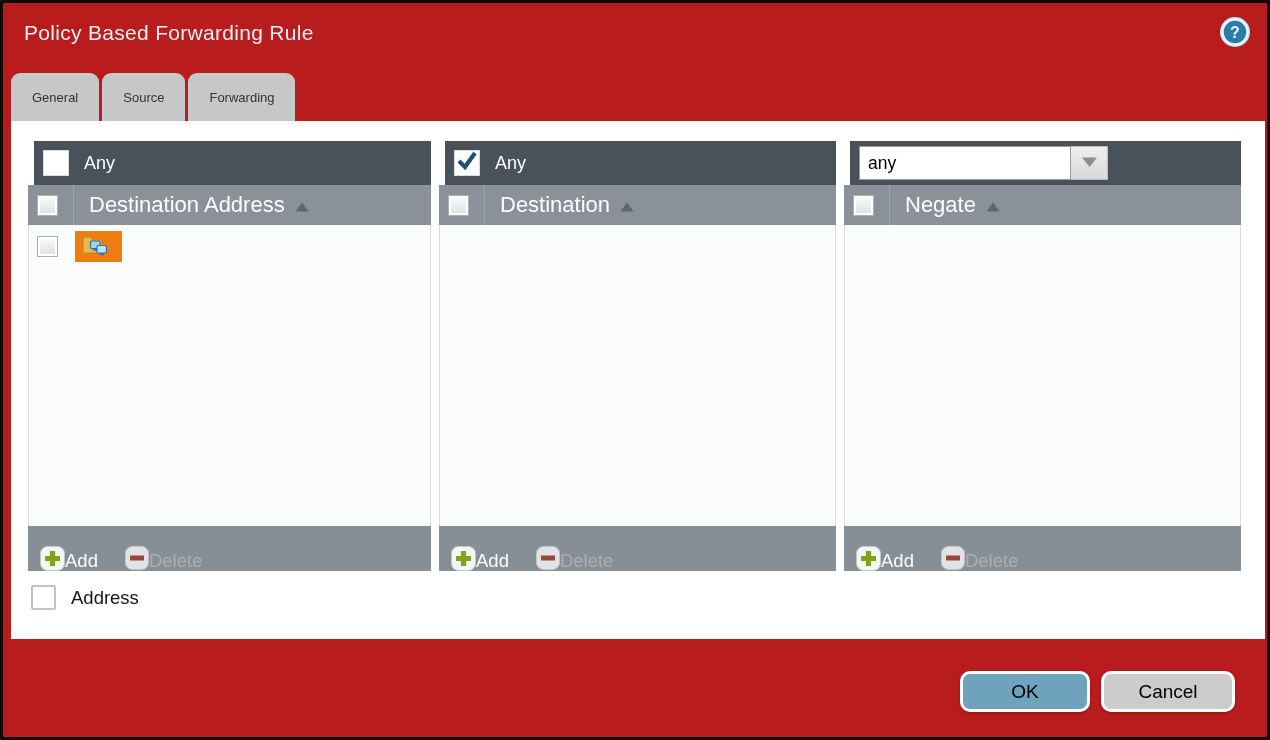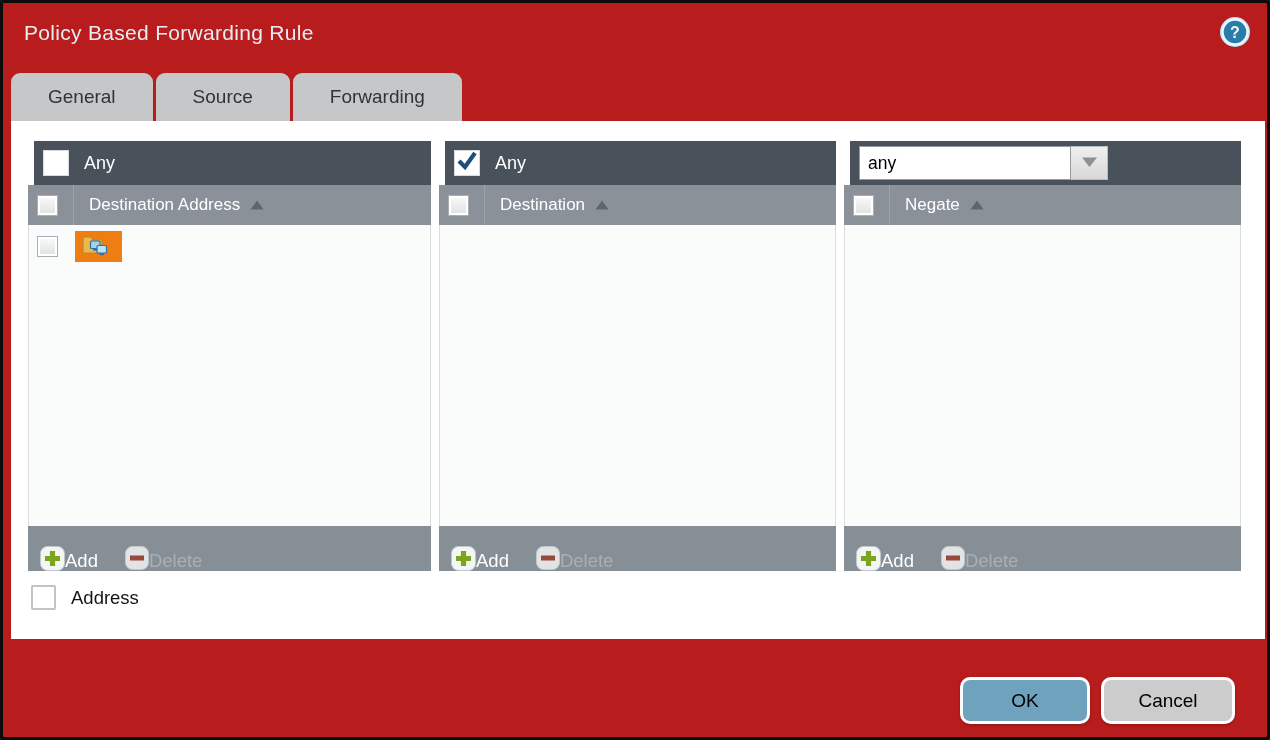--- a/index.html
+++ b/index.html
@@ -29,21 +29,21 @@
   }
   
   .tabs {
     position:absolute; left:8px; top:66px;
     height:52px; display:flex; gap:3px;
     align-items:flex-end; z-index:2;
   }
   .tab {
     background:#C6C7C8; color:#333;
     border-radius:9px 9px 0 0;
-    font-size:19px; padding:0 37px; height:48px;
+    font-size:13px; padding:0 21px; height:48px;
     display:flex; align-items:center; cursor:pointer;
     white-space:nowrap;
   }
   .tab.active {
     background:#FFFFFF; height:52px; color:#2e2e2e;
   }
   
   .content {
     position:absolute; left:8px; top:118px;
     width:1254px; height:518px;
@@ -76,21 +76,21 @@
     width:30px; display:flex; align-items:center; flex:0 0 auto;
   }
   .cb-bevel {
     width:21px; height:21px; cursor:pointer;
     background:linear-gradient(#FBFBFB,#DEE0E2);
     border:1px solid #A9AEB3;
     box-shadow:inset 0 0 0 2px #FFFFFF;
   }
   .hdr-sep { width:1px; height:40px; background:#9CA3AA; margin-left:6px; flex:0 0 auto; }
   .header-label {
-    color:#fff; font-size:17px; margin-left:15px; cursor:pointer;
+    color:#fff; font-size:22px; margin-left:15px; cursor:pointer;
     display:flex; align-items:center; gap:10px;
   }
 
   .col-list {
     flex:1 1 auto; background:#FAFBFB;
     border-left:1px solid #DADCDE; border-right:1px solid #DADCDE;
     overflow:hidden;
   }
   .item-row { display:flex; align-items:center; padding:6px 0 0 8px; }
   .item-chip {
@@ -132,21 +132,21 @@
     display:flex; align-items:center; gap:15px;
   }
   .negate-cb {
     width:25px; height:25px; background:#fff;
     border:2px solid #C0C4C7; border-radius:2px; cursor:pointer;
   }
   .negate-label { font-size:18.5px; color:#141414; }
 
   
   .btn {
-    position:absolute; bottom:13px; height:47px;
+    position:absolute; bottom:25px; height:41px;
     border:3px solid #FFFFFF; border-radius:10px;
     display:flex; align-items:center; justify-content:center;
     font-size:19px; color:#000; cursor:pointer;
     box-shadow:0 1px 3px rgba(0,0,0,0.25);
   }
   .btn-ok { right:177px; width:130px; background:#6FA2BC; }
   .btn-cancel { right:32px; width:134px; background:#CCCCCC; }
 </style>
 </head>
 <body>

